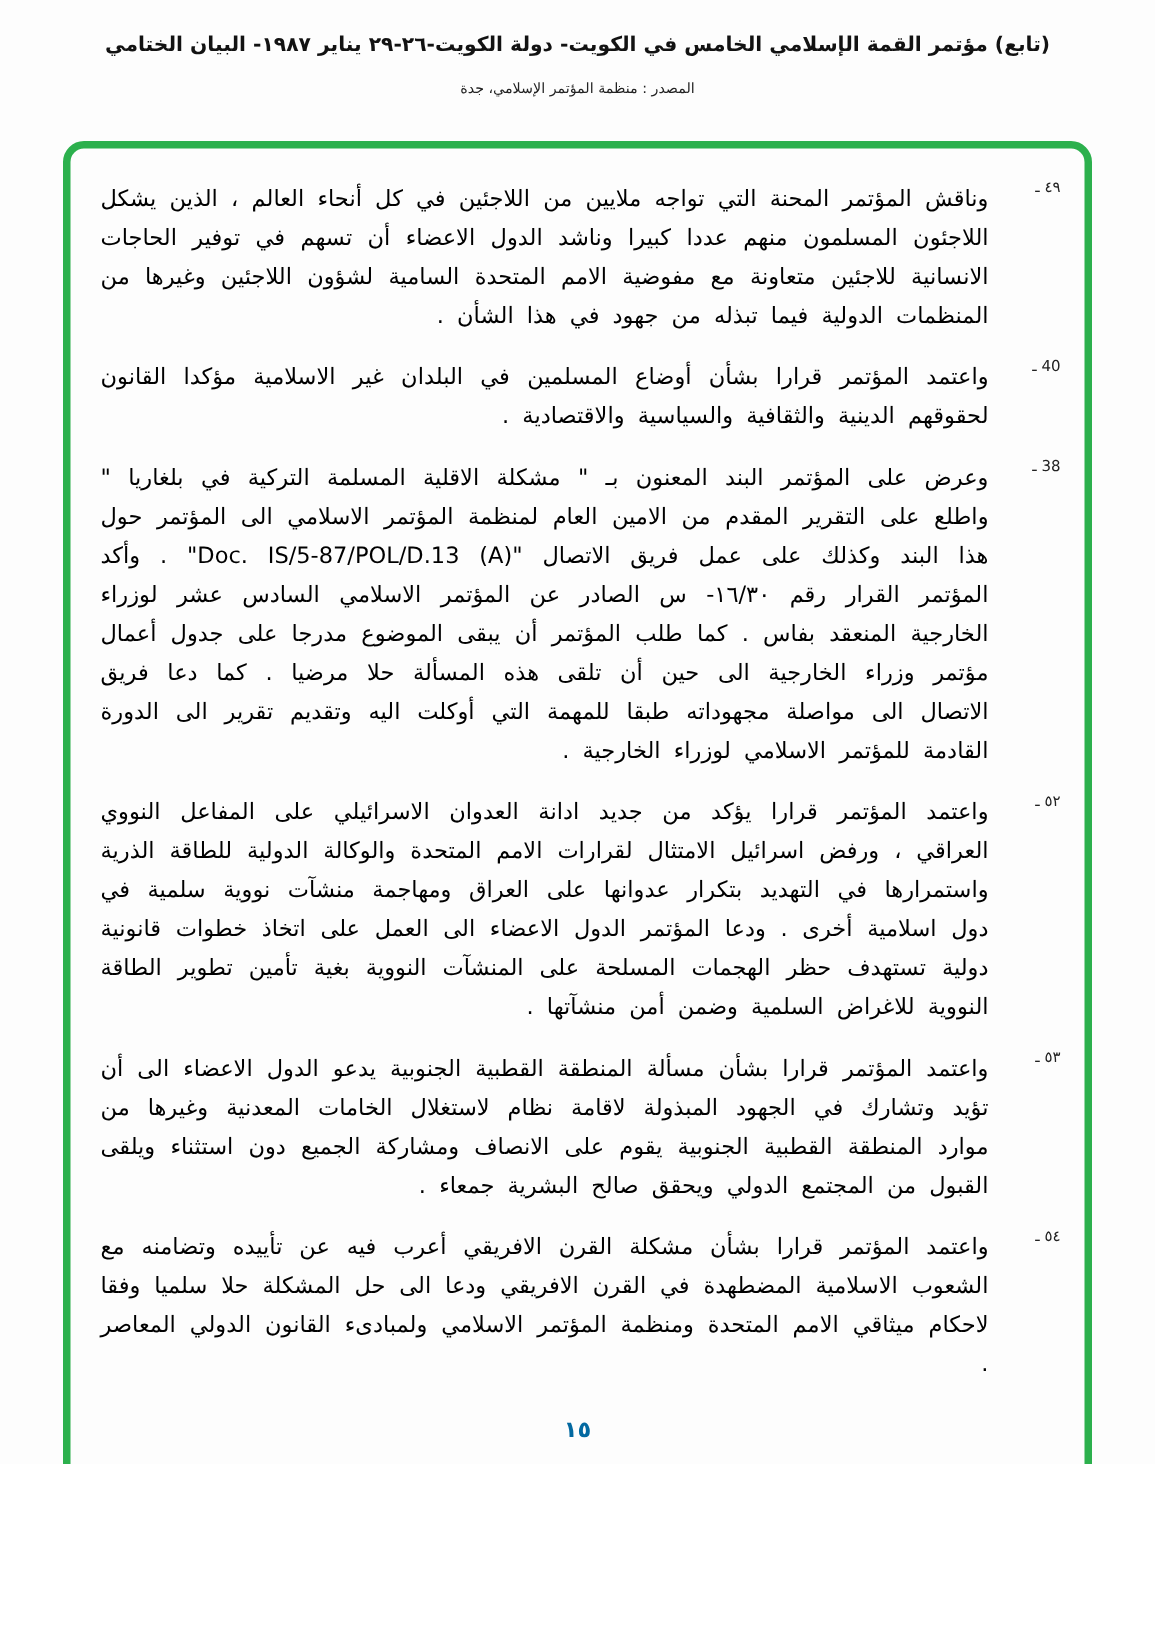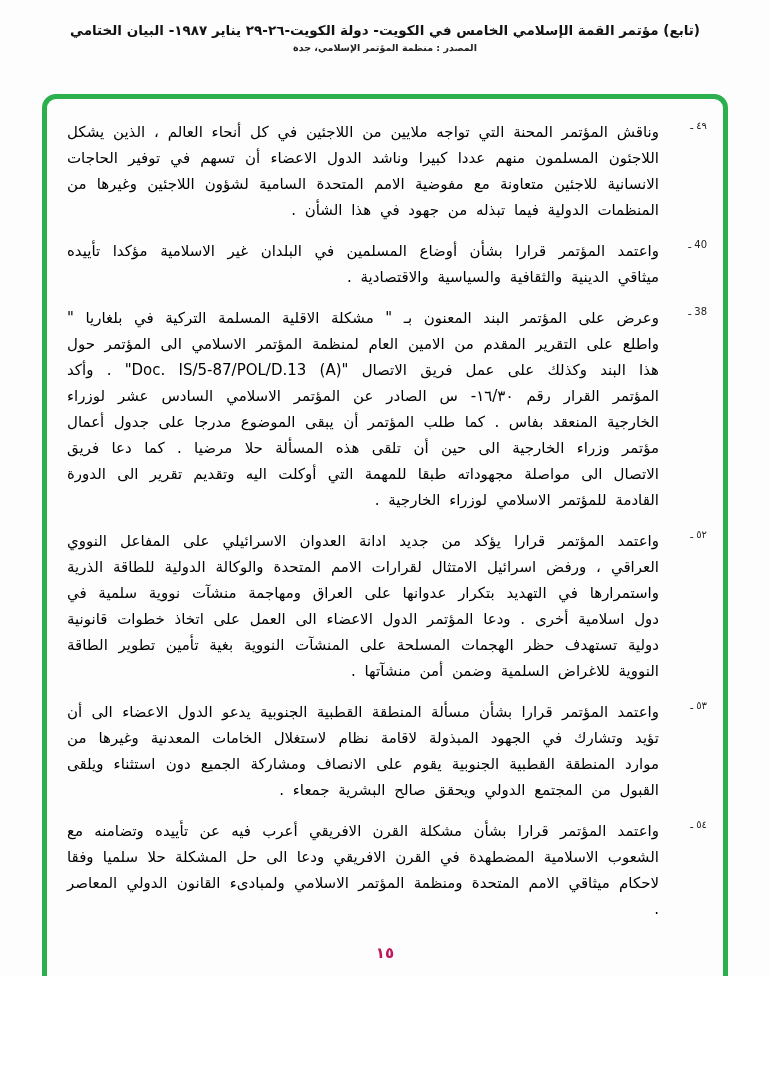--- a/index.html
+++ b/index.html
@@ -24,23 +24,23 @@
     right: 0;
     text-align: center;
   }
   .header-title {
     font-size: 13.5px;
     font-weight: bold;
     color: #121212;
     letter-spacing: 0.2px;
   }
   .header-source {
-    margin-top: 4px;
+    margin-top: 16px;
     font-size: 9.5px;
-    font-weight: bold;
+    font-weight: normal;
     color: #222222;
   }
   .content-box {
     position: absolute;
     top: 94px;
     left: 42px;
     width: 686px;
     height: 928px;
     border: 5px solid #2cb04d;
     border-radius: 14px;
@@ -70,21 +70,21 @@
     color: #000000;
   }
   .page-number {
     position: absolute;
     bottom: 14px;
     left: 0;
     right: 0;
     text-align: center;
     font-size: 15px;
     font-weight: bold;
-    color: #be185d;
+    color: #0369a1;
   }
 </style>
 </head>
 <body>
 
 <div class="page">
 
   <div class="header">
     <div class="header-title">(تابع) مؤتمر القمة الإسلامي الخامس في الكويت- دولة الكويت-٢٦-٢٩ يناير ١٩٨٧- البيان الختامي</div>
     <div class="header-source">المصدر : منظمة المؤتمر الإسلامي، جدة</div>
@@ -92,21 +92,21 @@
 
   <div class="content-box">
 
     <div class="para">
       <div class="para-num">٤٩ ـ</div>
       <div class="para-text">وناقش المؤتمر المحنة التي تواجه ملايين من اللاجئين في كل أنحاء العالم ، الذين يشكل اللاجئون المسلمون منهم عددا كبيرا وناشد الدول الاعضاء أن تسهم في توفير الحاجات الانسانية للاجئين متعاونة مع مفوضية الامم المتحدة السامية لشؤون اللاجئين وغيرها من المنظمات الدولية فيما تبذله من جهود في هذا الشأن .</div>
     </div>
 
     <div class="para">
       <div class="para-num">40 ـ</div>
-      <div class="para-text">واعتمد المؤتمر قرارا بشأن أوضاع المسلمين في البلدان غير الاسلامية مؤكدا تأييده ميثاقي الدينية والثقافية والسياسية والاقتصادية .</div>
+      <div class="para-text">واعتمد المؤتمر قرارا بشأن أوضاع المسلمين في البلدان غير الاسلامية مؤكدا القانون لحقوقهم الدينية والثقافية والسياسية والاقتصادية .</div>
     </div>
 
     <div class="para">
       <div class="para-num">38 ـ</div>
       <div class="para-text">وعرض على المؤتمر البند المعنون بـ " مشكلة الاقلية المسلمة التركية في بلغاريا " واطلع على التقرير المقدم من الامين العام لمنظمة المؤتمر الاسلامي الى المؤتمر حول هذا البند وكذلك على عمل فريق الاتصال "Doc. IS/5-87/POL/D.13 (A)" . وأكد المؤتمر القرار رقم ١٦/٣٠- س الصادر عن المؤتمر الاسلامي السادس عشر لوزراء الخارجية المنعقد بفاس . كما طلب المؤتمر أن يبقى الموضوع مدرجا على جدول أعمال مؤتمر وزراء الخارجية الى حين أن تلقى هذه المسألة حلا مرضيا . كما دعا فريق الاتصال الى مواصلة مجهوداته طبقا للمهمة التي أوكلت اليه وتقديم تقرير الى الدورة القادمة للمؤتمر الاسلامي لوزراء الخارجية .</div>
     </div>
 
     <div class="para">
       <div class="para-num">٥٢ ـ</div>
       <div class="para-text">واعتمد المؤتمر قرارا يؤكد من جديد ادانة العدوان الاسرائيلي على المفاعل النووي العراقي ، ورفض اسرائيل الامتثال لقرارات الامم المتحدة والوكالة الدولية للطاقة الذرية واستمرارها في التهديد بتكرار عدوانها على العراق ومهاجمة منشآت نووية سلمية في دول اسلامية أخرى . ودعا المؤتمر الدول الاعضاء الى العمل على اتخاذ خطوات قانونية دولية تستهدف حظر الهجمات المسلحة على المنشآت النووية بغية تأمين تطوير الطاقة النووية للاغراض السلمية وضمن أمن منشآتها .</div>

